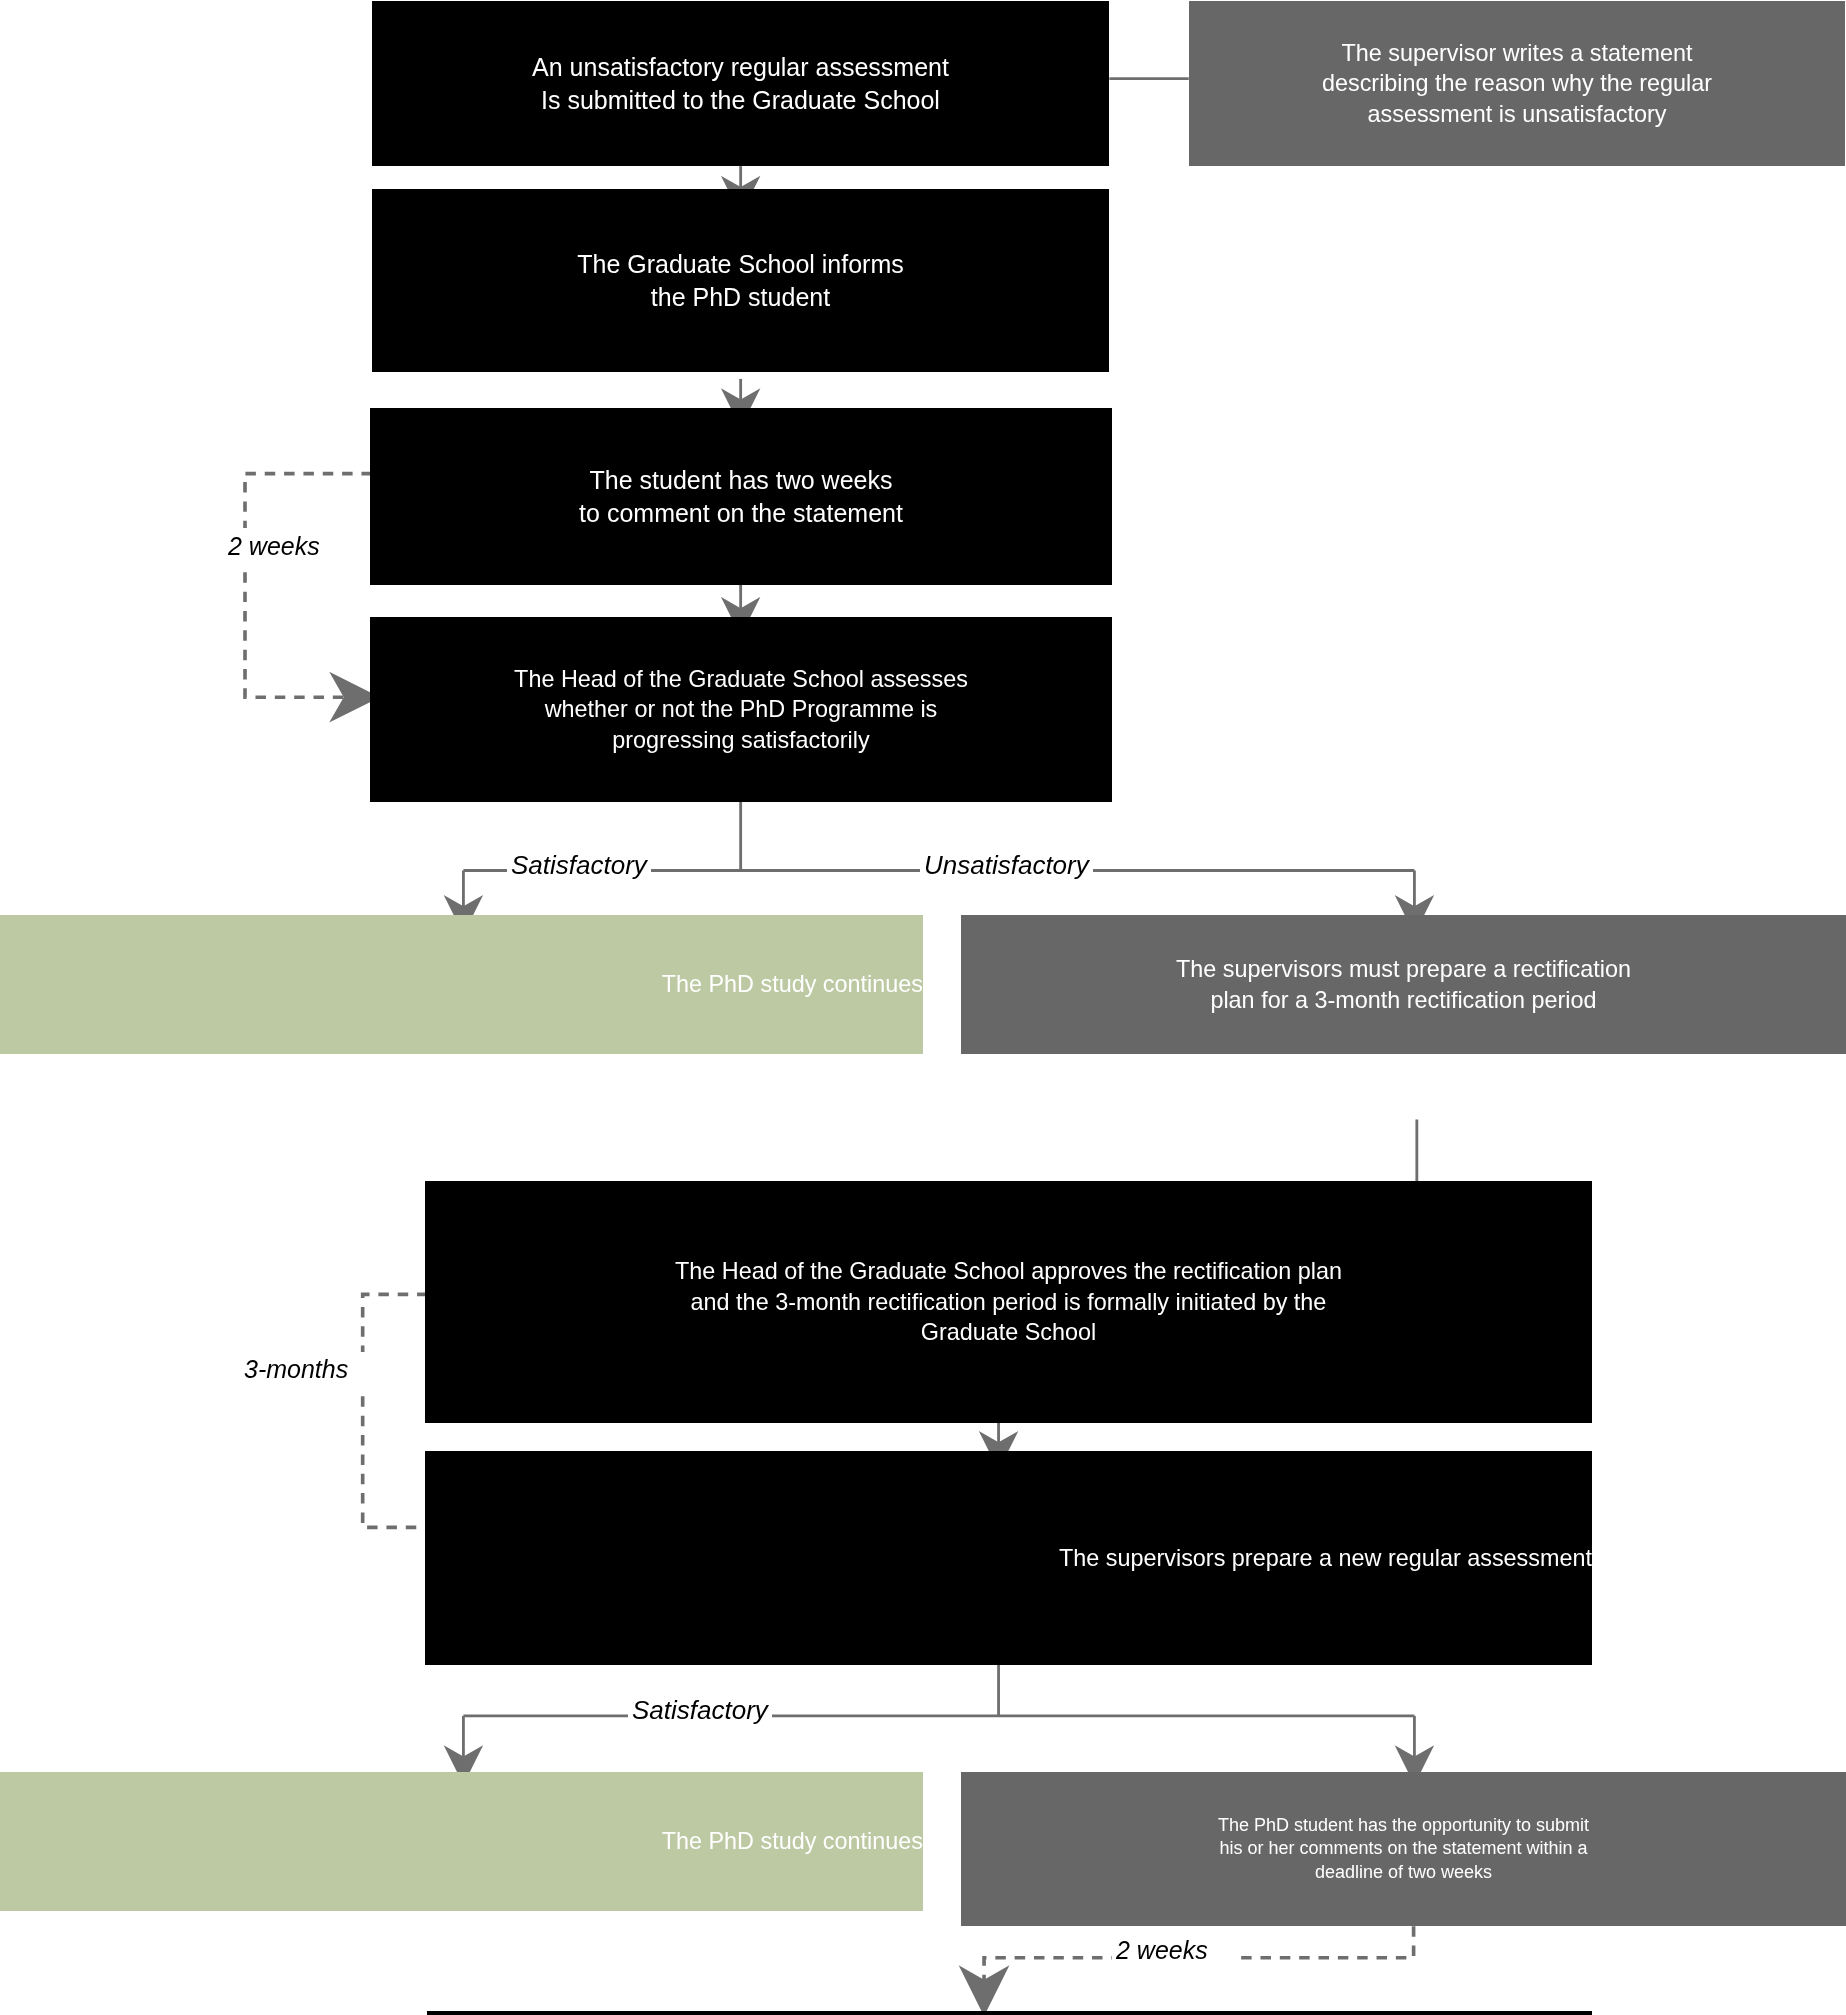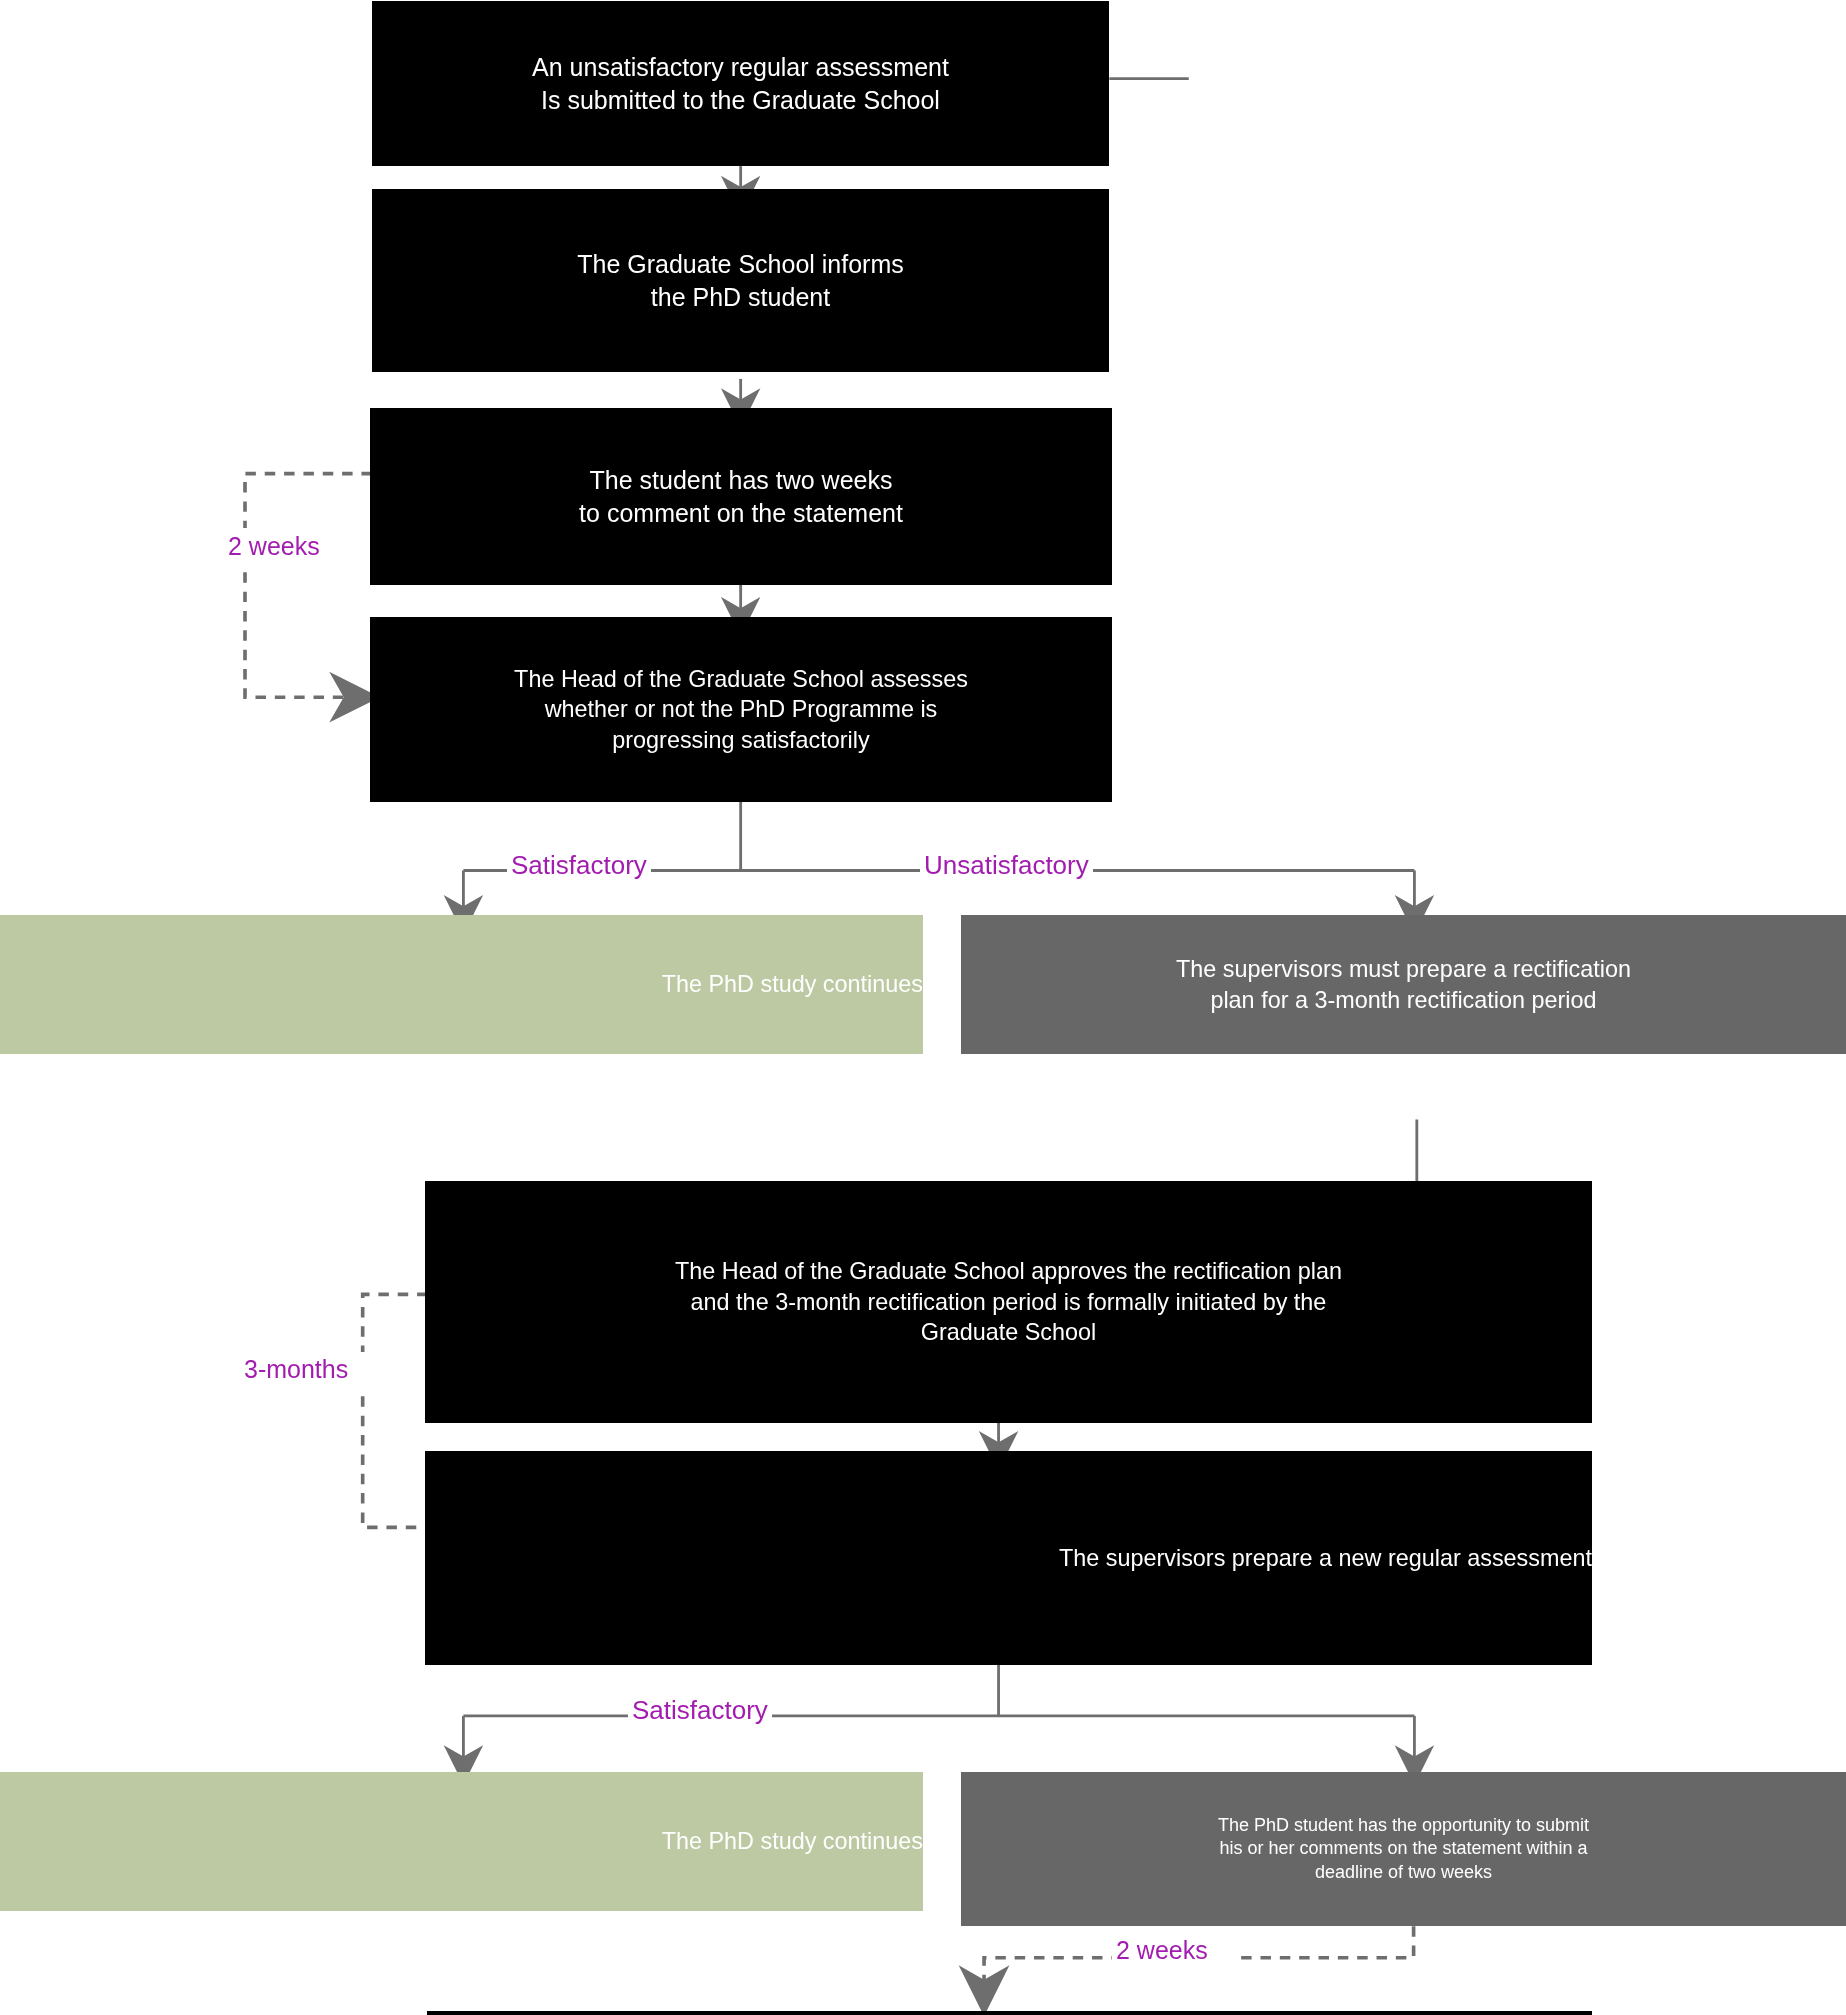--- a/index.html
+++ b/index.html
@@ -3,21 +3,21 @@
 <meta charset="utf-8">
 <style>
   html,body{margin:0;padding:0;background:#ffffff;}
   body{font-family:"Liberation Sans", sans-serif;}
   #stage{position:relative;width:1846px;height:2665px;background:#ffffff;overflow:hidden;}
   .node{position:absolute;display:flex;align-items:center;justify-content:center;text-align:center;color:#ffffff;box-sizing:border-box;}
   .node .txt{white-space:pre-line;line-height:1.30;}
   .red{background:#000000;}
   .gray{background:#676767;}
   .green{background:#bdc9a3;justify-content:flex-end;}
-  .edgelabel{position:absolute;color:#a21caf;background:#ffffff;white-space:nowrap;line-height:1;padding:0 4px;}
+  .edgelabel{position:absolute;color:#000000;background:#ffffff;white-space:nowrap;line-height:1;padding:0 4px;font-style:italic;}
   svg#wires{position:absolute;left:0;top:0;width:1846px;height:2665px;overflow:visible;pointer-events:none;}
 </style>
 </head>
 <body>
 
 <div id="stage">
 
   <svg id="wires" viewBox="0 0 4581 6613">
     <defs>
       <marker id="ah" markerWidth="16" markerHeight="16" refX="7" refY="8" orient="auto" markerUnits="strokeWidth">
@@ -69,20 +69,25 @@
       <path d="M3508,4780 L3508,4858 L3075,4858"></path>
       <path d="M2880,4858 L2442,4858 L2442,4940" marker-end="url(#ahd)"></path>
     </g>
   </svg>
 
   <div class="node red" style="left:372px;top:1.2px;width:737px;height:165px;font-size:25px;">
     <span class="txt">An unsatisfactory regular assessment
 Is submitted to the Graduate School</span>
   </div>
 
+  <div class="node gray" style="left:1189px;top:1.2px;width:656px;height:165px;font-size:23.4px;">
+    <span class="txt">The supervisor writes a statement
+describing the reason why the regular
+assessment is unsatisfactory</span>
+  </div>
 
   <div class="node red" style="left:372px;top:189px;width:737px;height:183px;font-size:25px;">
     <span class="txt">The Graduate School informs
 the PhD student</span>
   </div>
 
   <div class="node red" style="left:370px;top:617px;width:742px;height:185px;font-size:23.4px;">
     <span class="txt">The Head of the Graduate School assesses
 whether or not the PhD Programme is
 progressing satisfactorily</span>

